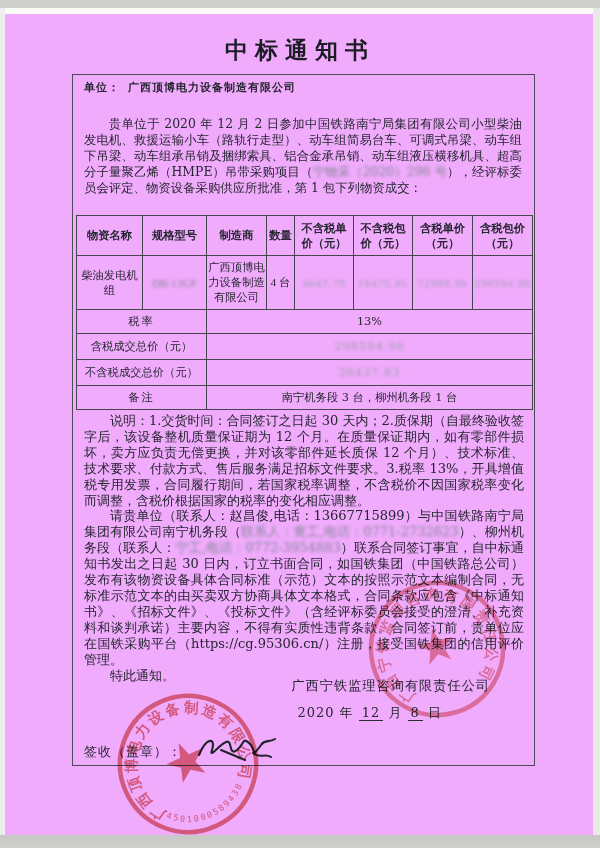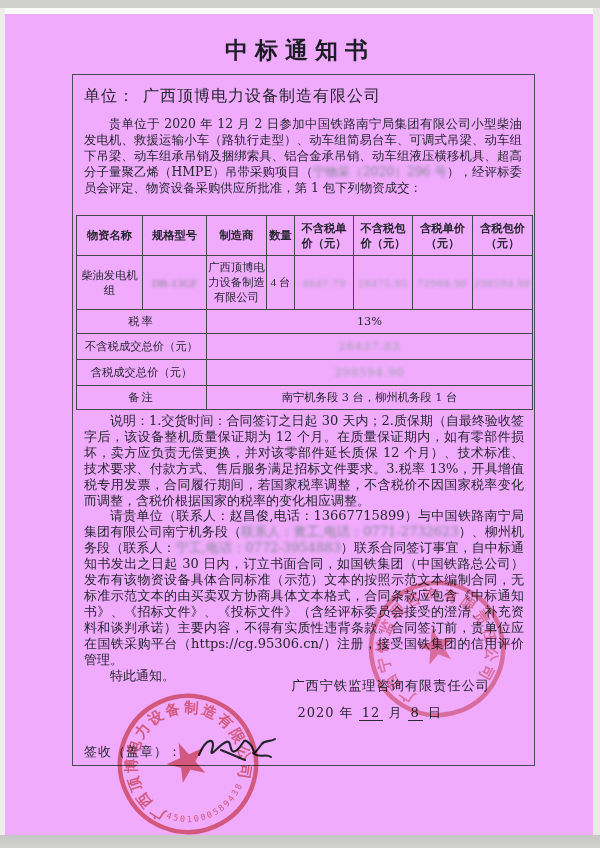--- a/index.html
+++ b/index.html
@@ -17,21 +17,21 @@
   .title {
     position:absolute; top:27px; left:0; width:100%; text-align:center;
     font-size:23px; font-weight:bold; letter-spacing:7px; color:#1c1c25;
   }
 
   .doc-box {
     position:absolute; left:72px; top:66px; width:463px; height:692px;
     border:1.5px solid #4b4b55; box-sizing:border-box;
   }
 
-  .unit-line { position:absolute; top:11px; left:11px; font-size:16px; font-weight:normal; letter-spacing:1px; }
+  .unit-line { position:absolute; top:5px; left:11px; font-size:11px; font-weight:bold; letter-spacing:1px; }
   .unit-line .gap { display:inline-block; width:8px; }
 
   .intro {
     position:absolute; top:41px; left:11px; width:438px;
     font-size:12.4px; line-height:16px; text-align:justify; text-indent:2em;
     margin:0;
   }
 
   .blur { filter:blur(1.6px); color:#838896; }
   .blur-num { filter:blur(1.8px); color:#9aa0ac; letter-spacing:1px; }
@@ -119,26 +119,26 @@
         <td><span class="blur-num">4647.79</span></td>
         <td><span class="blur-num">18475.85</span></td>
         <td><span class="blur-num">72988.90</span></td>
         <td><span class="blur-num">298594.90</span></td>
       </tr>
       <tr class="tax">
         <td colspan="2" class="lab">税率</td>
         <td colspan="6">13%</td>
       </tr>
       <tr class="tot">
+        <td colspan="2">含税成交总价（元）</td>
+        <td colspan="6"><span class="blur-num">298594.90</span></td>
+      </tr>
+      <tr class="tot">
         <td colspan="2">不含税成交总价（元）</td>
         <td colspan="6"><span class="blur-num">26437.83</span></td>
-      </tr>
-      <tr class="tot">
-        <td colspan="2">含税成交总价（元）</td>
-        <td colspan="6"><span class="blur-num">298594.90</span></td>
       </tr>
       <tr class="rmk">
         <td colspan="2" class="lab">备注</td>
         <td colspan="6">南宁机务段 3 台，柳州机务段 1 台</td>
       </tr>
     </tbody>
       </table>
 
     <div class="body-text">
       <p>说明：1.交货时间：合同签订之日起 30 天内；2.质保期（自最终验收签字后，该设备整机质量保证期为 12 个月。在质量保证期内，如有零部件损坏，卖方应负责无偿更换，并对该零部件延长质保 12 个月）、技术标准、技术要求、付款方式、售后服务满足招标文件要求。3.税率 13%，开具增值税专用发票，合同履行期间，若国家税率调整，不含税价不因国家税率变化而调整，含税价根据国家的税率的变化相应调整。</p>

